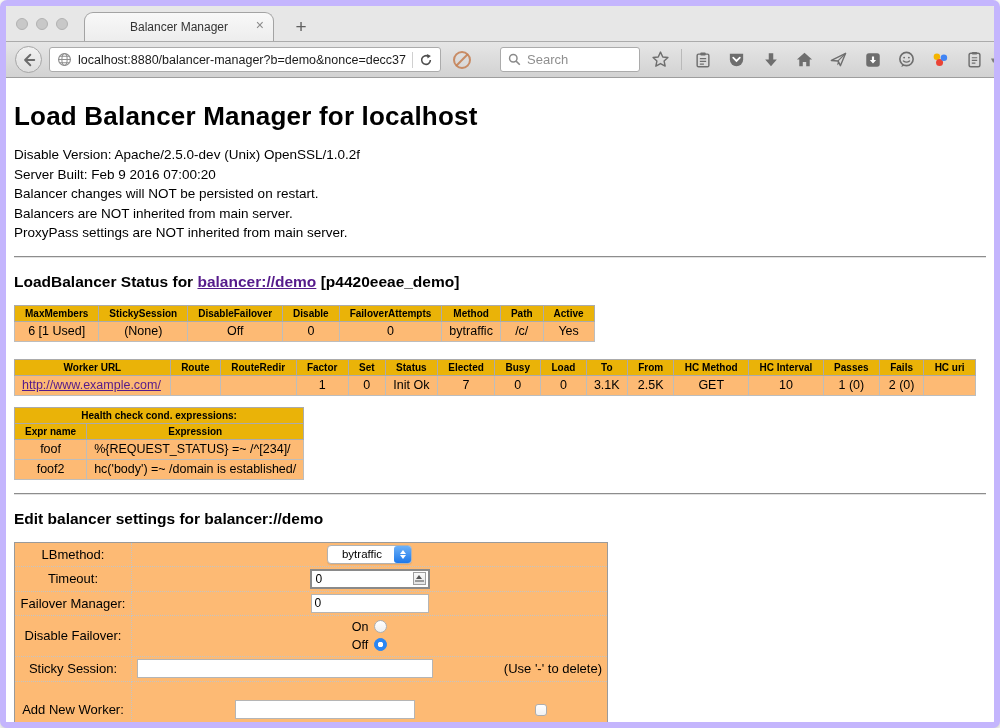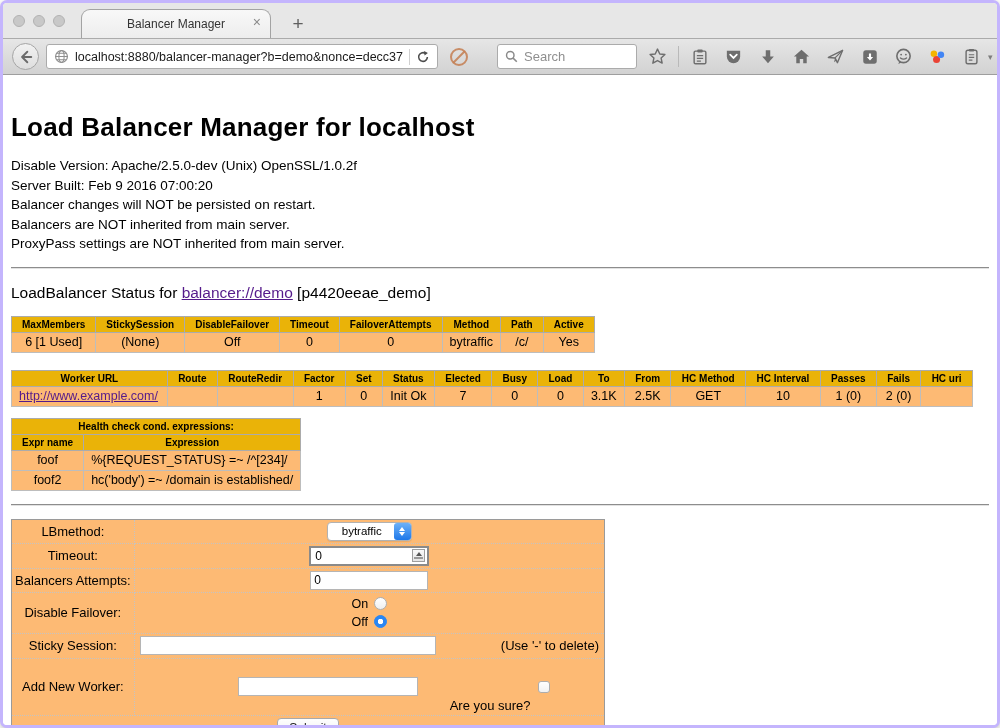--- a/index.html
+++ b/index.html
@@ -1,19 +1,19 @@
 <!DOCTYPE html>
 <html><head>
 <meta charset="utf-8">
 <style>
   * { box-sizing: border-box; margin: 0; padding: 0; }
   html, body { width: 1000px; height: 728px; background: #fff; overflow: hidden;
     font-family: "Liberation Sans", sans-serif; }
 
-  .window { position: absolute; inset: 0; border: 3px solid #c4b5fd; border-radius: 7px;
+  .window { position: absolute; inset: 0; border: 6px solid #c4b5fd; border-radius: 7px;
     overflow: hidden; background: #fff; box-shadow: 0 2px 6px rgba(0,0,0,.25); }
 
   
   .tabbar { position: relative; height: 35px; background: #e7e7e7; }
   .traffic { position: absolute; left: 10px; top: 12px; display: flex; gap: 8px; }
   .tl { width: 12px; height: 12px; border-radius: 50%; background: #c8c8c8; border: 1px solid #b2b2b2; }
   .tab { position: absolute; left: 78px; top: 6px; bottom: 0; width: 190px;
     background: linear-gradient(#f8f8f8,#ededed); border: 1px solid #a3a3a3; border-bottom: none;
     border-radius: 9px 9px 0 0; display: flex; align-items: center; justify-content: center; }
   .tab-title { font-size: 12px; color: #333; }
@@ -33,24 +33,24 @@
   .searchbar { width: 140px; height: 25px; background: #fff; border: 1px solid #ababab; border-radius: 3px;
     display: flex; align-items: center; padding: 0 7px; gap: 6px; flex: none; margin-left: 18px; }
   .searchbar input { border: none; outline: none; width: 100%; font-size: 13px; font-family: inherit; color: #7f1d1d; background: transparent; }
   .searchbar input::placeholder { color: #8f8f8f; }
   .tool-icon { width: 27px; height: 27px; display: flex; align-items: center; justify-content: center; color: #6e6e6e; flex: none; }
   .sep { width: 1px; height: 21px; background: #b9b9b9; flex: none; }
   .caret { width: 10px; color: #7d7d7d; font-size: 9px; flex: none; margin-left: -4px; }
 
   
   .content { height: 655px; background: #fff; padding: 0 8px; color: #000; overflow: hidden; }
-  h1 { font-size: 26px; font-weight: bold; padding-top: 37px; margin-bottom: 13px; letter-spacing: .2px; }
+  h1 { font-size: 26px; font-weight: bold; padding-top: 23px; margin-bottom: 13px; letter-spacing: .2px; }
   .info p { font-size: 13.5px; line-height: 19.5px; }
   hr { border: none; border-top: 1px solid #8d8d8d; border-bottom: 1px solid #e2e2e2; height: 2px; margin: 13px 0; }
-  h3 { font-size: 15.5px; font-weight: normal; margin: 15px 0 14px; }
+  h3 { font-size: 15.5px; font-weight: bold; margin: 15px 0 14px; }
   h3 a, .t2 a { color: #551a8b; text-decoration: underline; }
 
   table { border-collapse: collapse; font-size: 12.5px; border: 1px solid #979797; }
   th { background: #eab308; border: 1px solid #ababab; padding: 2px 10px; font-size: 10px; text-align: center; white-space: nowrap; }
   td { background: #fdba74; border: 1px solid #bdbdbd; padding: 2px 7px; text-align: center; height: 20px; white-space: nowrap; }
   .t1 { margin-bottom: 17px; }
   .t2 { width: 962px; margin-bottom: 11px; }
   .t2 td.urlcell { text-align: left; }
   .t3 td.exprcell { text-align: left; font-size: 12.5px; }
 
@@ -240,21 +240,21 @@
       <a href="#">balancer://demo</a>
       <span>[p4420eeae_demo]</span>
     </h3>
 
     <table class="t1">
       <tbody>
           <tr>
         <th>MaxMembers</th>
         <th>StickySession</th>
         <th>DisableFailover</th>
-        <th>Timeout</th>
+        <th>Disable</th>
         <th>FailoverAttempts</th>
         <th>Method</th>
         <th>Path</th>
         <th>Active</th>
       </tr>
       <tr>
         <td>6 [1 Used]</td>
         <td>(None)</td>
         <td>Off</td>
         <td>0</td>
@@ -324,20 +324,21 @@
       </tr>
       <tr>
         <td>foof2</td>
         <td class="exprcell">hc('body') =~ /domain is established/</td>
       </tr>
     </tbody>
       </table>
 
     <hr>
 
+    <h3>Edit balancer settings for balancer://demo</h3>
 
     <table class="ftable">
       <tbody>
           <tr>
         <td class="flabel">LBmethod:</td>
         <td style="height:22px">
           <span class="mac-select">
             <span class="sel-text">bytraffic</span>
             <span class="sel-arrows">
                   <span class="tri-up"></span>
@@ -352,21 +353,21 @@
           <span class="num-input">
             <span>0</span>
             <span class="stepper">
                   <span class="tri-up2"></span>
                   <span class="bar"></span>
                 </span>
           </span>
         </td>
       </tr>
       <tr>
-        <td class="flabel">Balancers Attempts:</td>
+        <td class="flabel">Failover Manager:</td>
         <td style="height:24px">
           <input class="text-input" style="width: 118px;" type="text" value="0">
         </td>
       </tr>
       <tr>
         <td class="flabel">Disable Failover:</td>
         <td style="height:36px">
           <div class="row2"><span>On</span><span class="radio"></span></div>
           <div class="row2"><span>Off</span><span class="radio checked"></span></div>
         </td>

